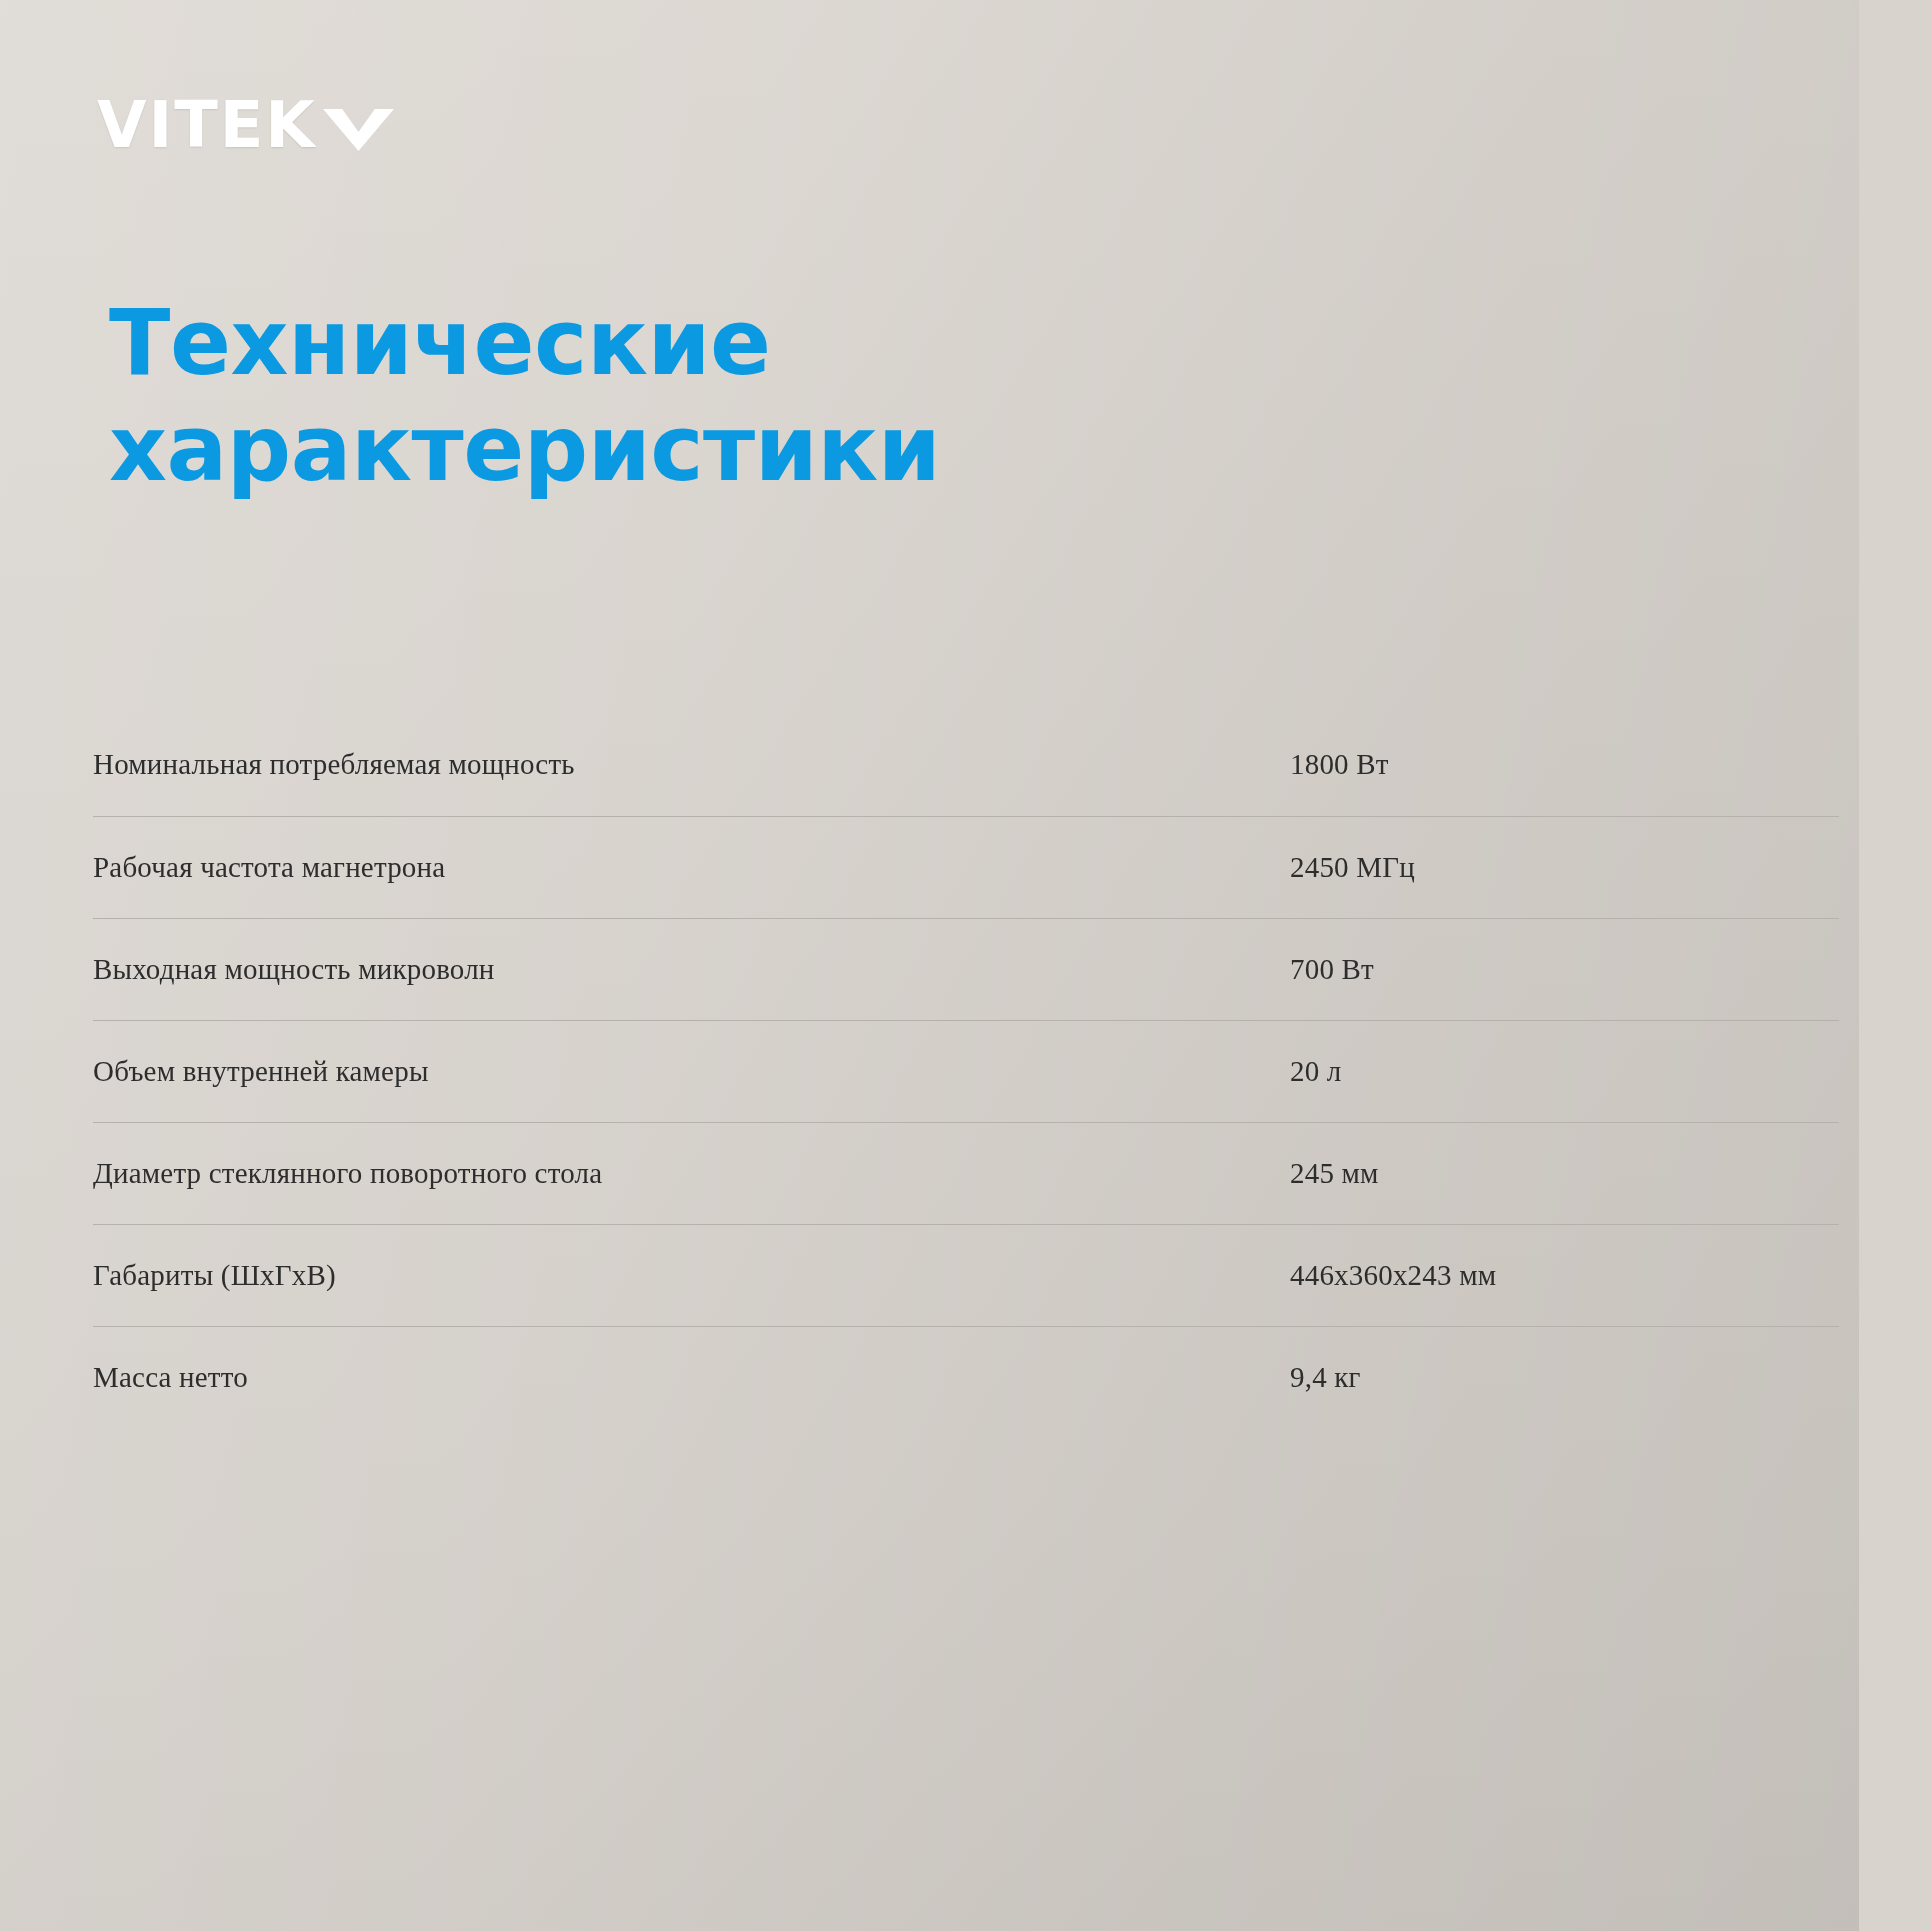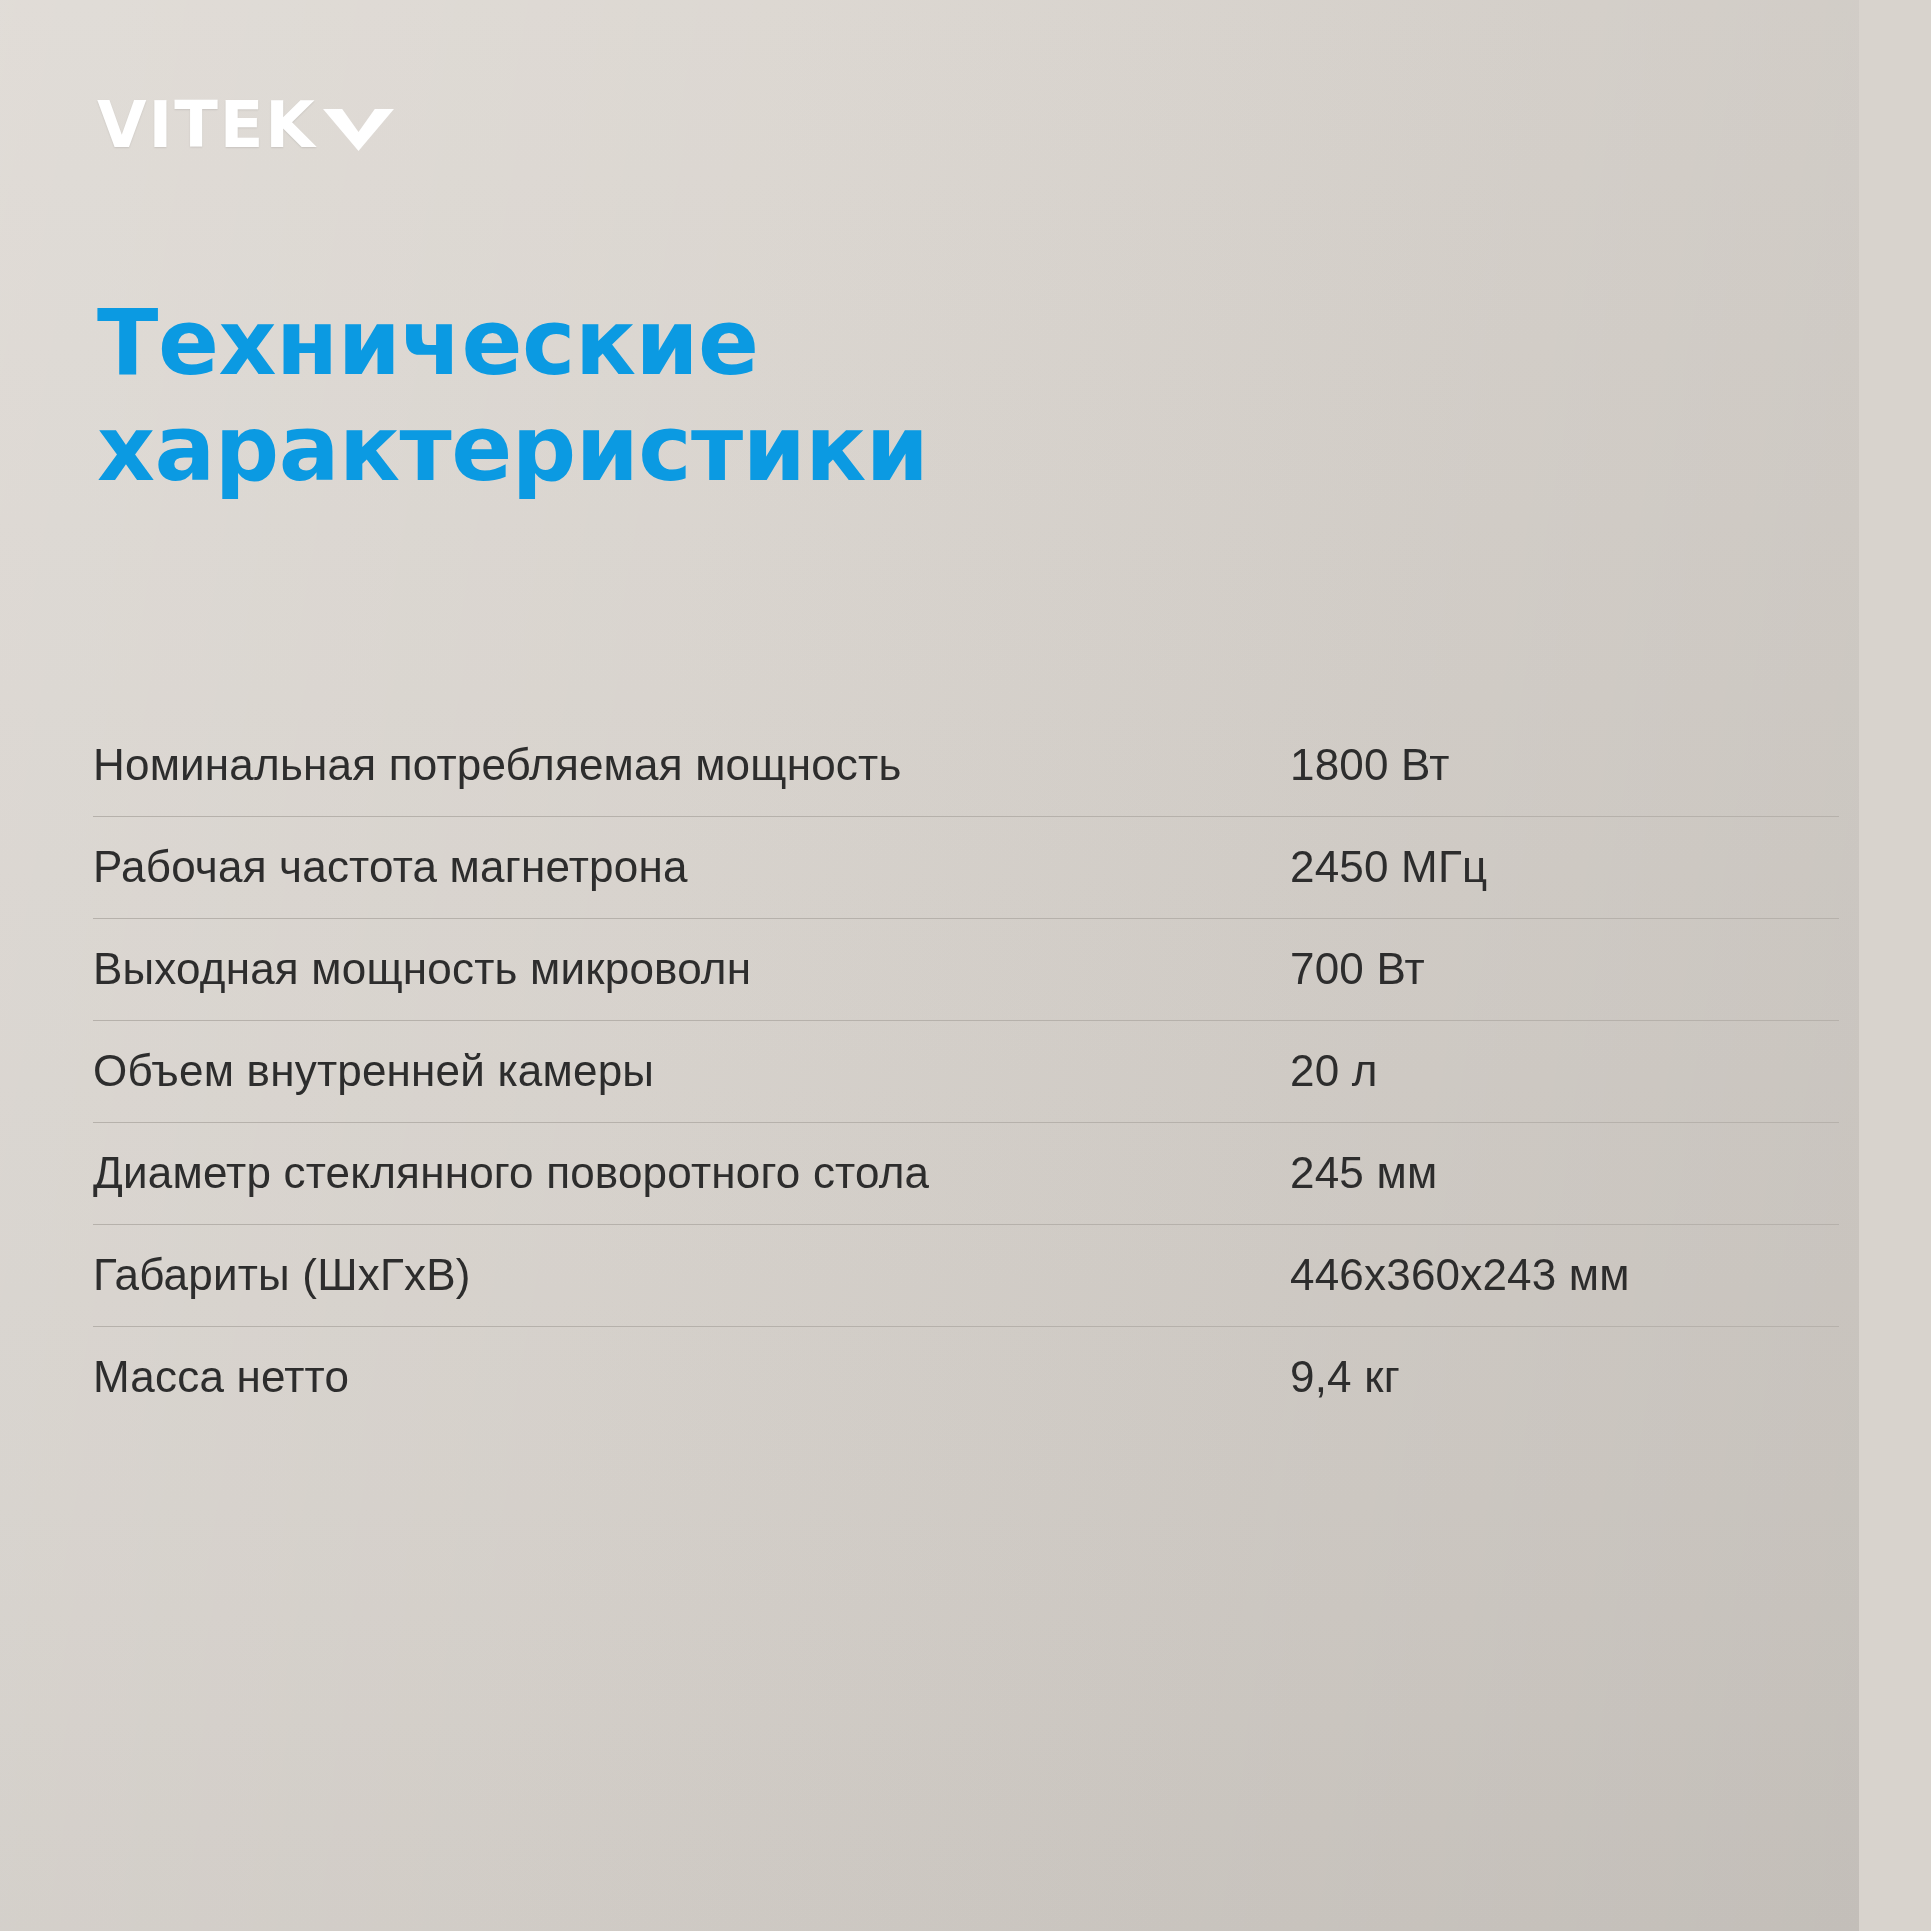--- a/index.html
+++ b/index.html
@@ -59,37 +59,38 @@
     color: #0b9ae2;
     font-family: "DejaVu Sans", sans-serif;
     font-weight: bold;
     font-size: 90px;
     line-height: 1.18;
     letter-spacing: -0.5px;
   }
   .title-line {
     display: block;
     white-space: nowrap;
+    margin-left: 12px;
   }
 
   
   .spec-table {
     position: absolute;
     left: 93px;
     top: 714px;
     width: 1746px;
     border-collapse: collapse;
   }
   .spec-table tr {
     height: 102px;
   }
   .spec-table td {
-    font-size: 44px;
+    font-size: 29px;
     color: #2d2d2d;
-    font-family: Liberation Sans, sans-serif;
+    font-family: Liberation Serif, serif;
     font-weight: 400;
     vertical-align: middle;
     padding: 0;
     border-bottom: 1.9px solid #b6b1ab;
     letter-spacing: 0.2px;
   }
   .spec-table tr:last-child td {
     border-bottom: none;
     margin-top: 48px;
   }

